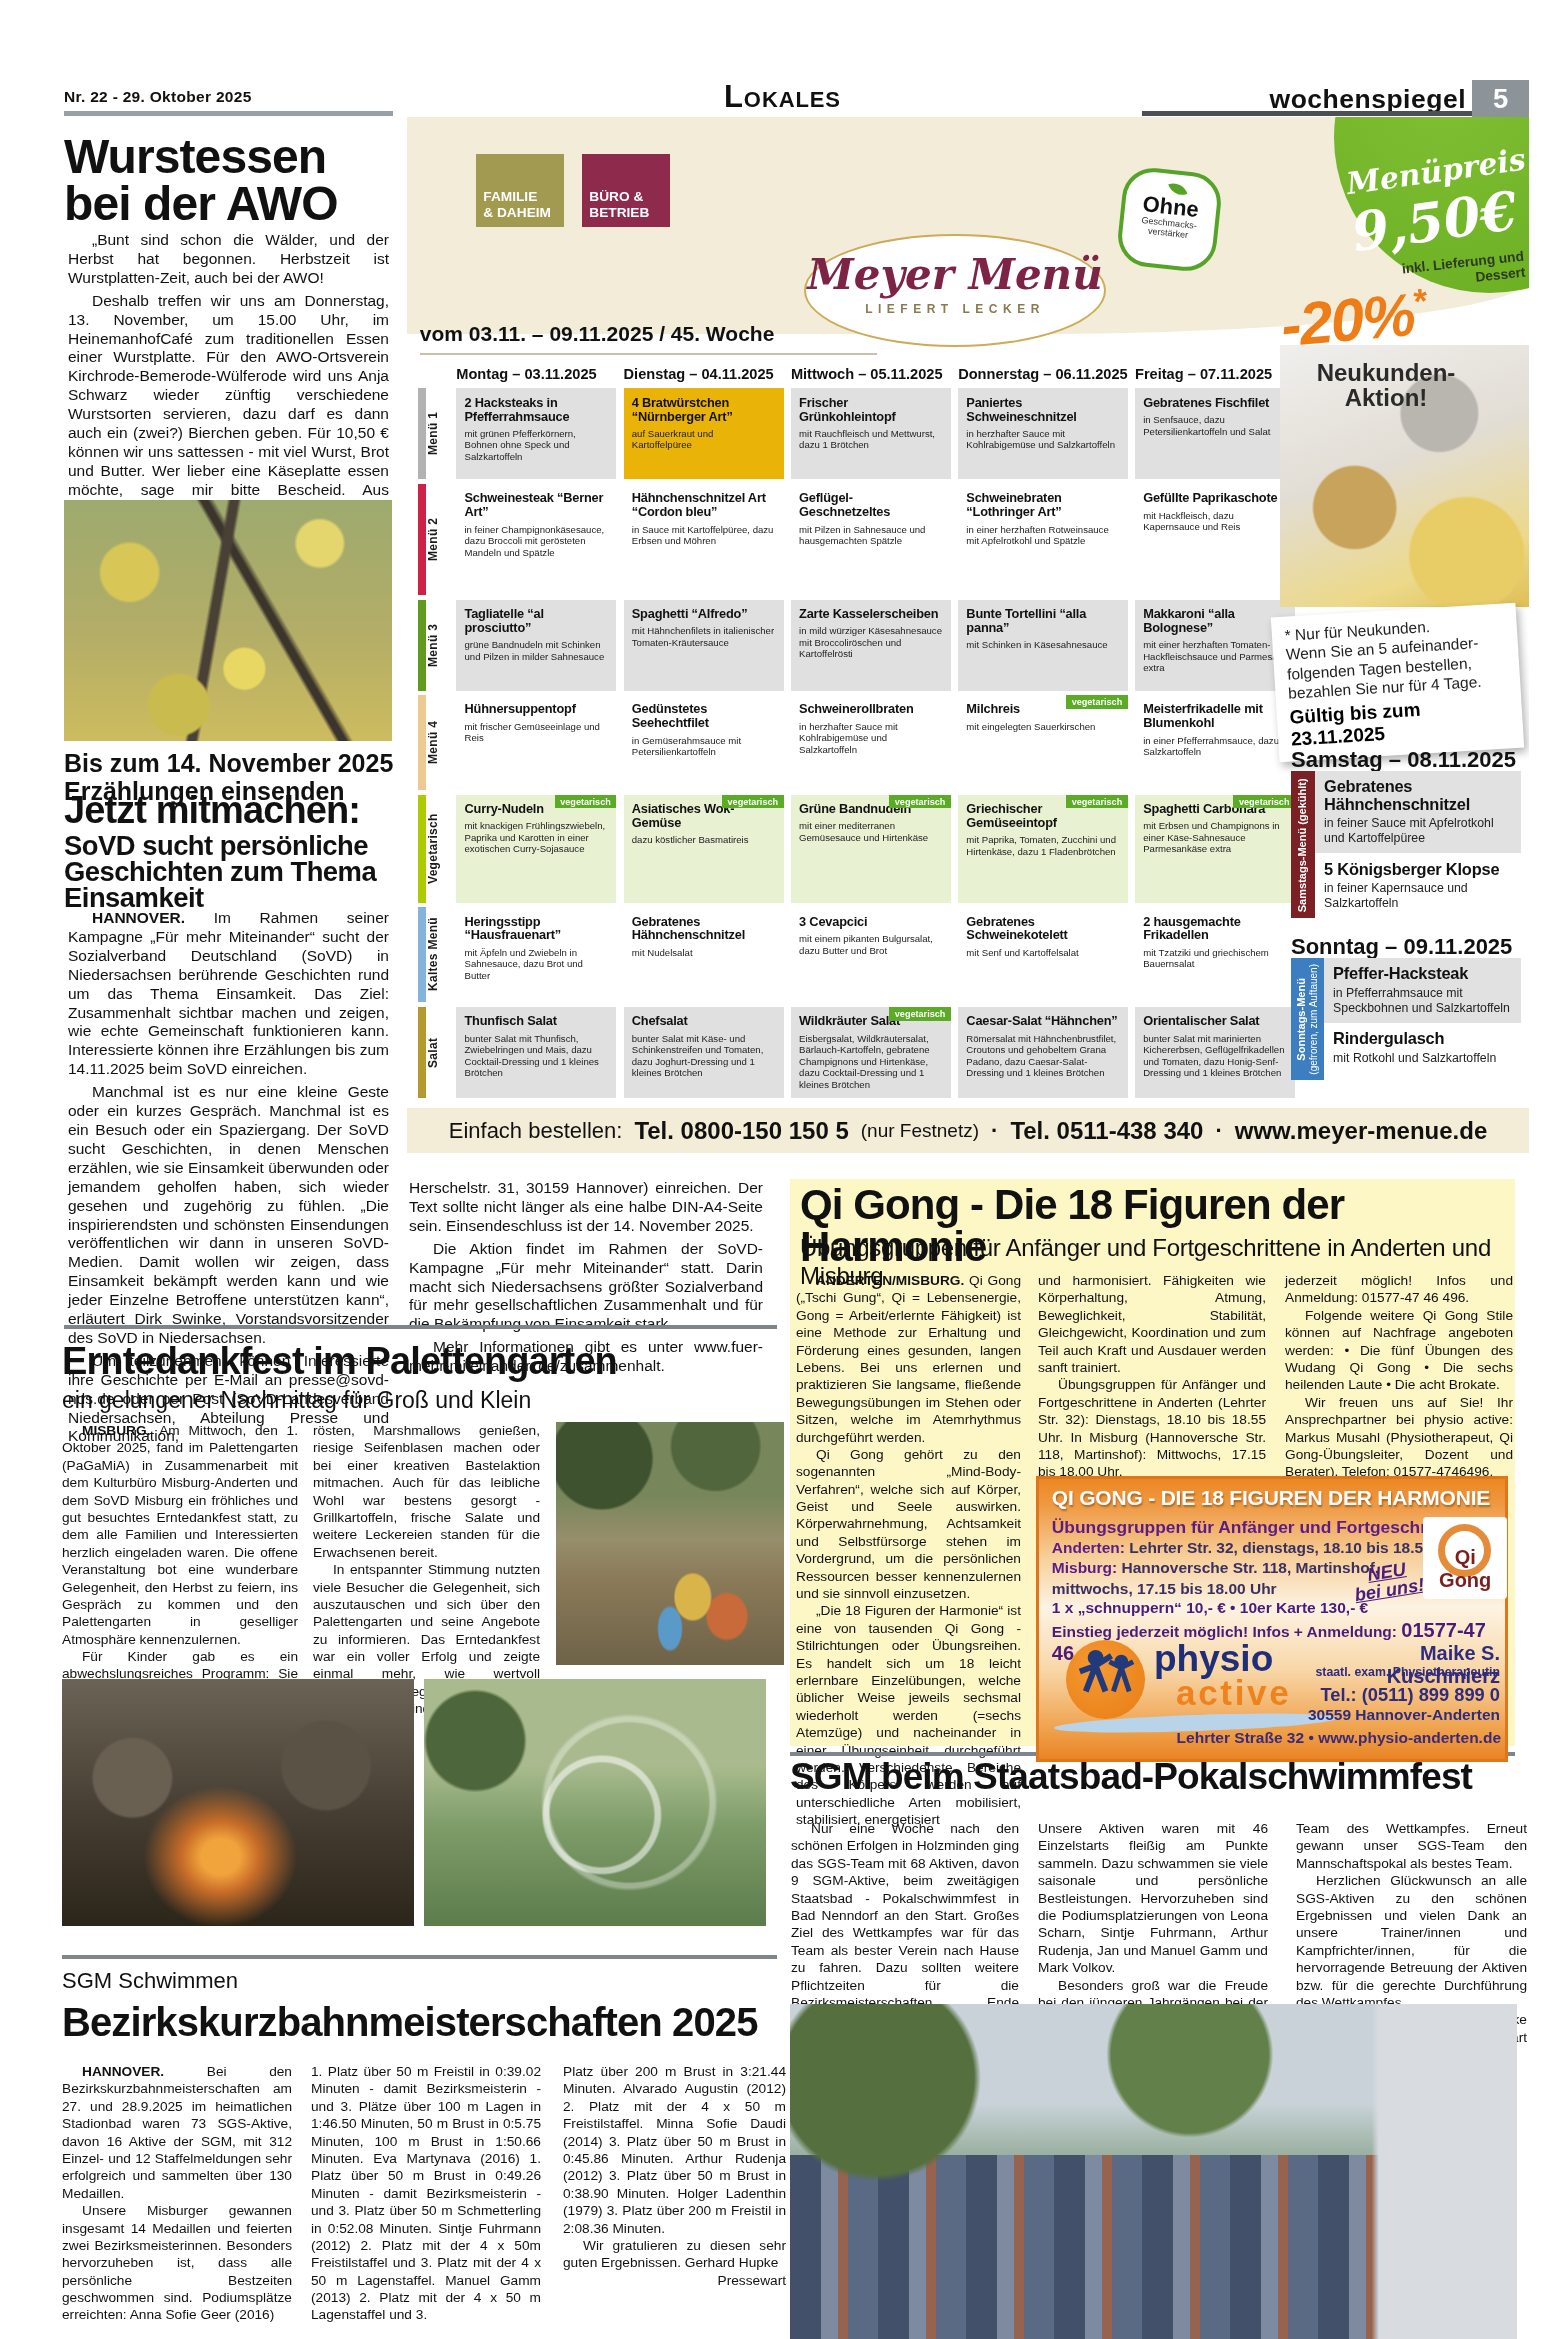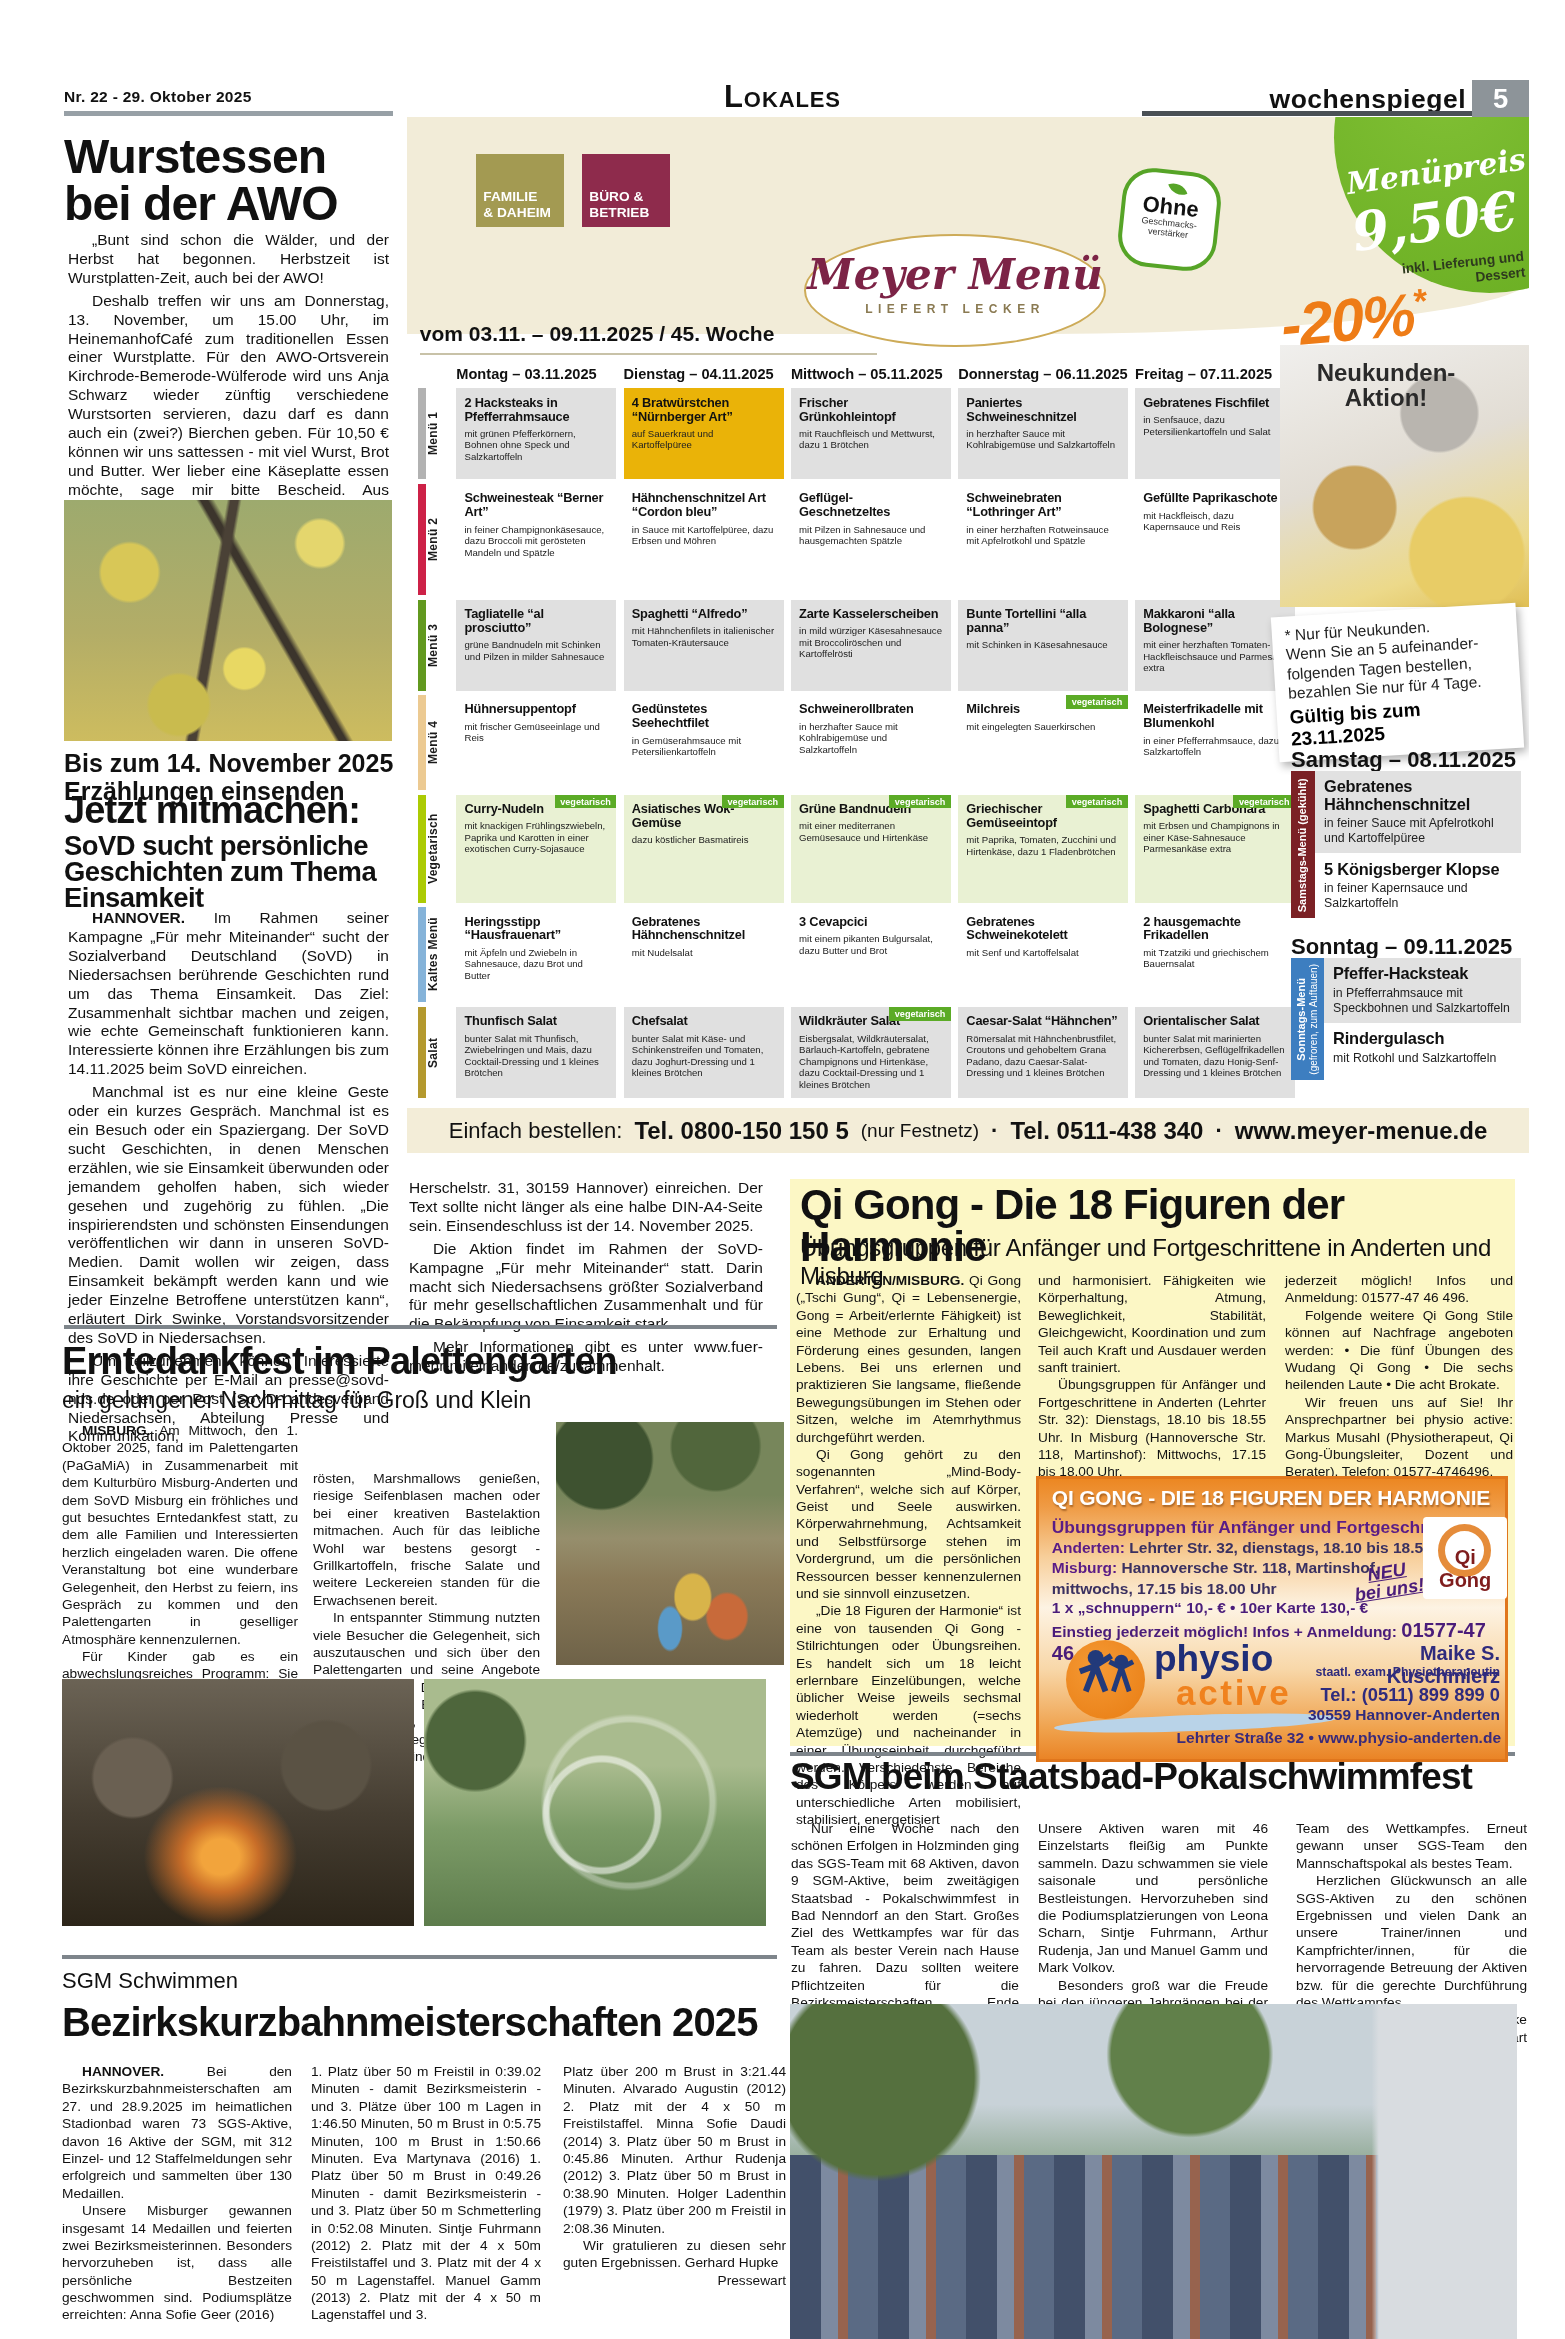--- a/index.html
+++ b/index.html
@@ -591,21 +591,21 @@
     <div class="abs" id="phys-addr">Lehrter Straße 32 • www.physio-anderten.de</div>
   </div>
 
   <h1 class="abs hl" id="ern-title">Erntedankfest im Palettengarten</h1>
   <div class="abs" id="ern-sub">ein gelungener Nachmittag für Groß und Klein</div>
   <div class="abs body-sm" id="ern-c1">
       <p><b>MISBURG. </b>Am Mittwoch, den 1. Oktober 2025, fand im Palettengarten (PaGaMiA) in Zusammenarbeit mit dem Kulturbüro Misburg-Anderten und dem SoVD Misburg ein fröhliches und gut besuchtes Erntedankfest statt, zu dem alle Familien und Interessierten herzlich eingeladen waren. Die offene Veranstaltung bot eine wunderbare Gelegenheit, den Herbst zu feiern, ins Gespräch zu kommen und den Palettengarten in geselliger Atmosphäre kennenzulernen.</p>
       <p>Für Kinder gab es ein abwechslungsreiches Programm: Sie konnten Stockbrot über dem Feuer</p>
     </div>
   <div class="abs body-sm" id="ern-c2">
-      <p style="text-indent: 0px; margin-top: 48px;">rösten, Marshmallows genießen, riesige Seifenblasen machen oder bei einer kreativen Bastelaktion mitmachen. Auch für das leibliche Wohl war bestens gesorgt - Grillkartoffeln, frische Salate und weitere Leckereien standen für die Erwachsenen bereit.</p>
+      <p style="text-indent: 0px;">rösten, Marshmallows genießen, riesige Seifenblasen machen oder bei einer kreativen Bastelaktion mitmachen. Auch für das leibliche Wohl war bestens gesorgt - Grillkartoffeln, frische Salate und weitere Leckereien standen für die Erwachsenen bereit.</p>
       <p>In entspannter Stimmung nutzten viele Besucher die Gelegenheit, sich auszutauschen und sich über den Palettengarten und seine Angebote zu informieren. Das Erntedankfest war ein voller Erfolg und zeigte einmal mehr, wie wertvoll gemeinsame Begegnungen in der Nachbarschaft sind.</p>
     </div>
   <div class="abs photo" id="ern-photo1"></div>
   <div class="abs photo" id="ern-photo2"></div>
   <div class="abs photo" id="ern-photo3"></div>
   <div class="abs rule" id="rule-bez"></div>
 
   <div class="abs" id="bez-kicker">SGM Schwimmen</div>
   <h1 class="abs hl" id="bez-title">Bezirkskurzbahnmeisterschaften 2025</h1>
   <div class="abs body-sm" id="bez-c1">

